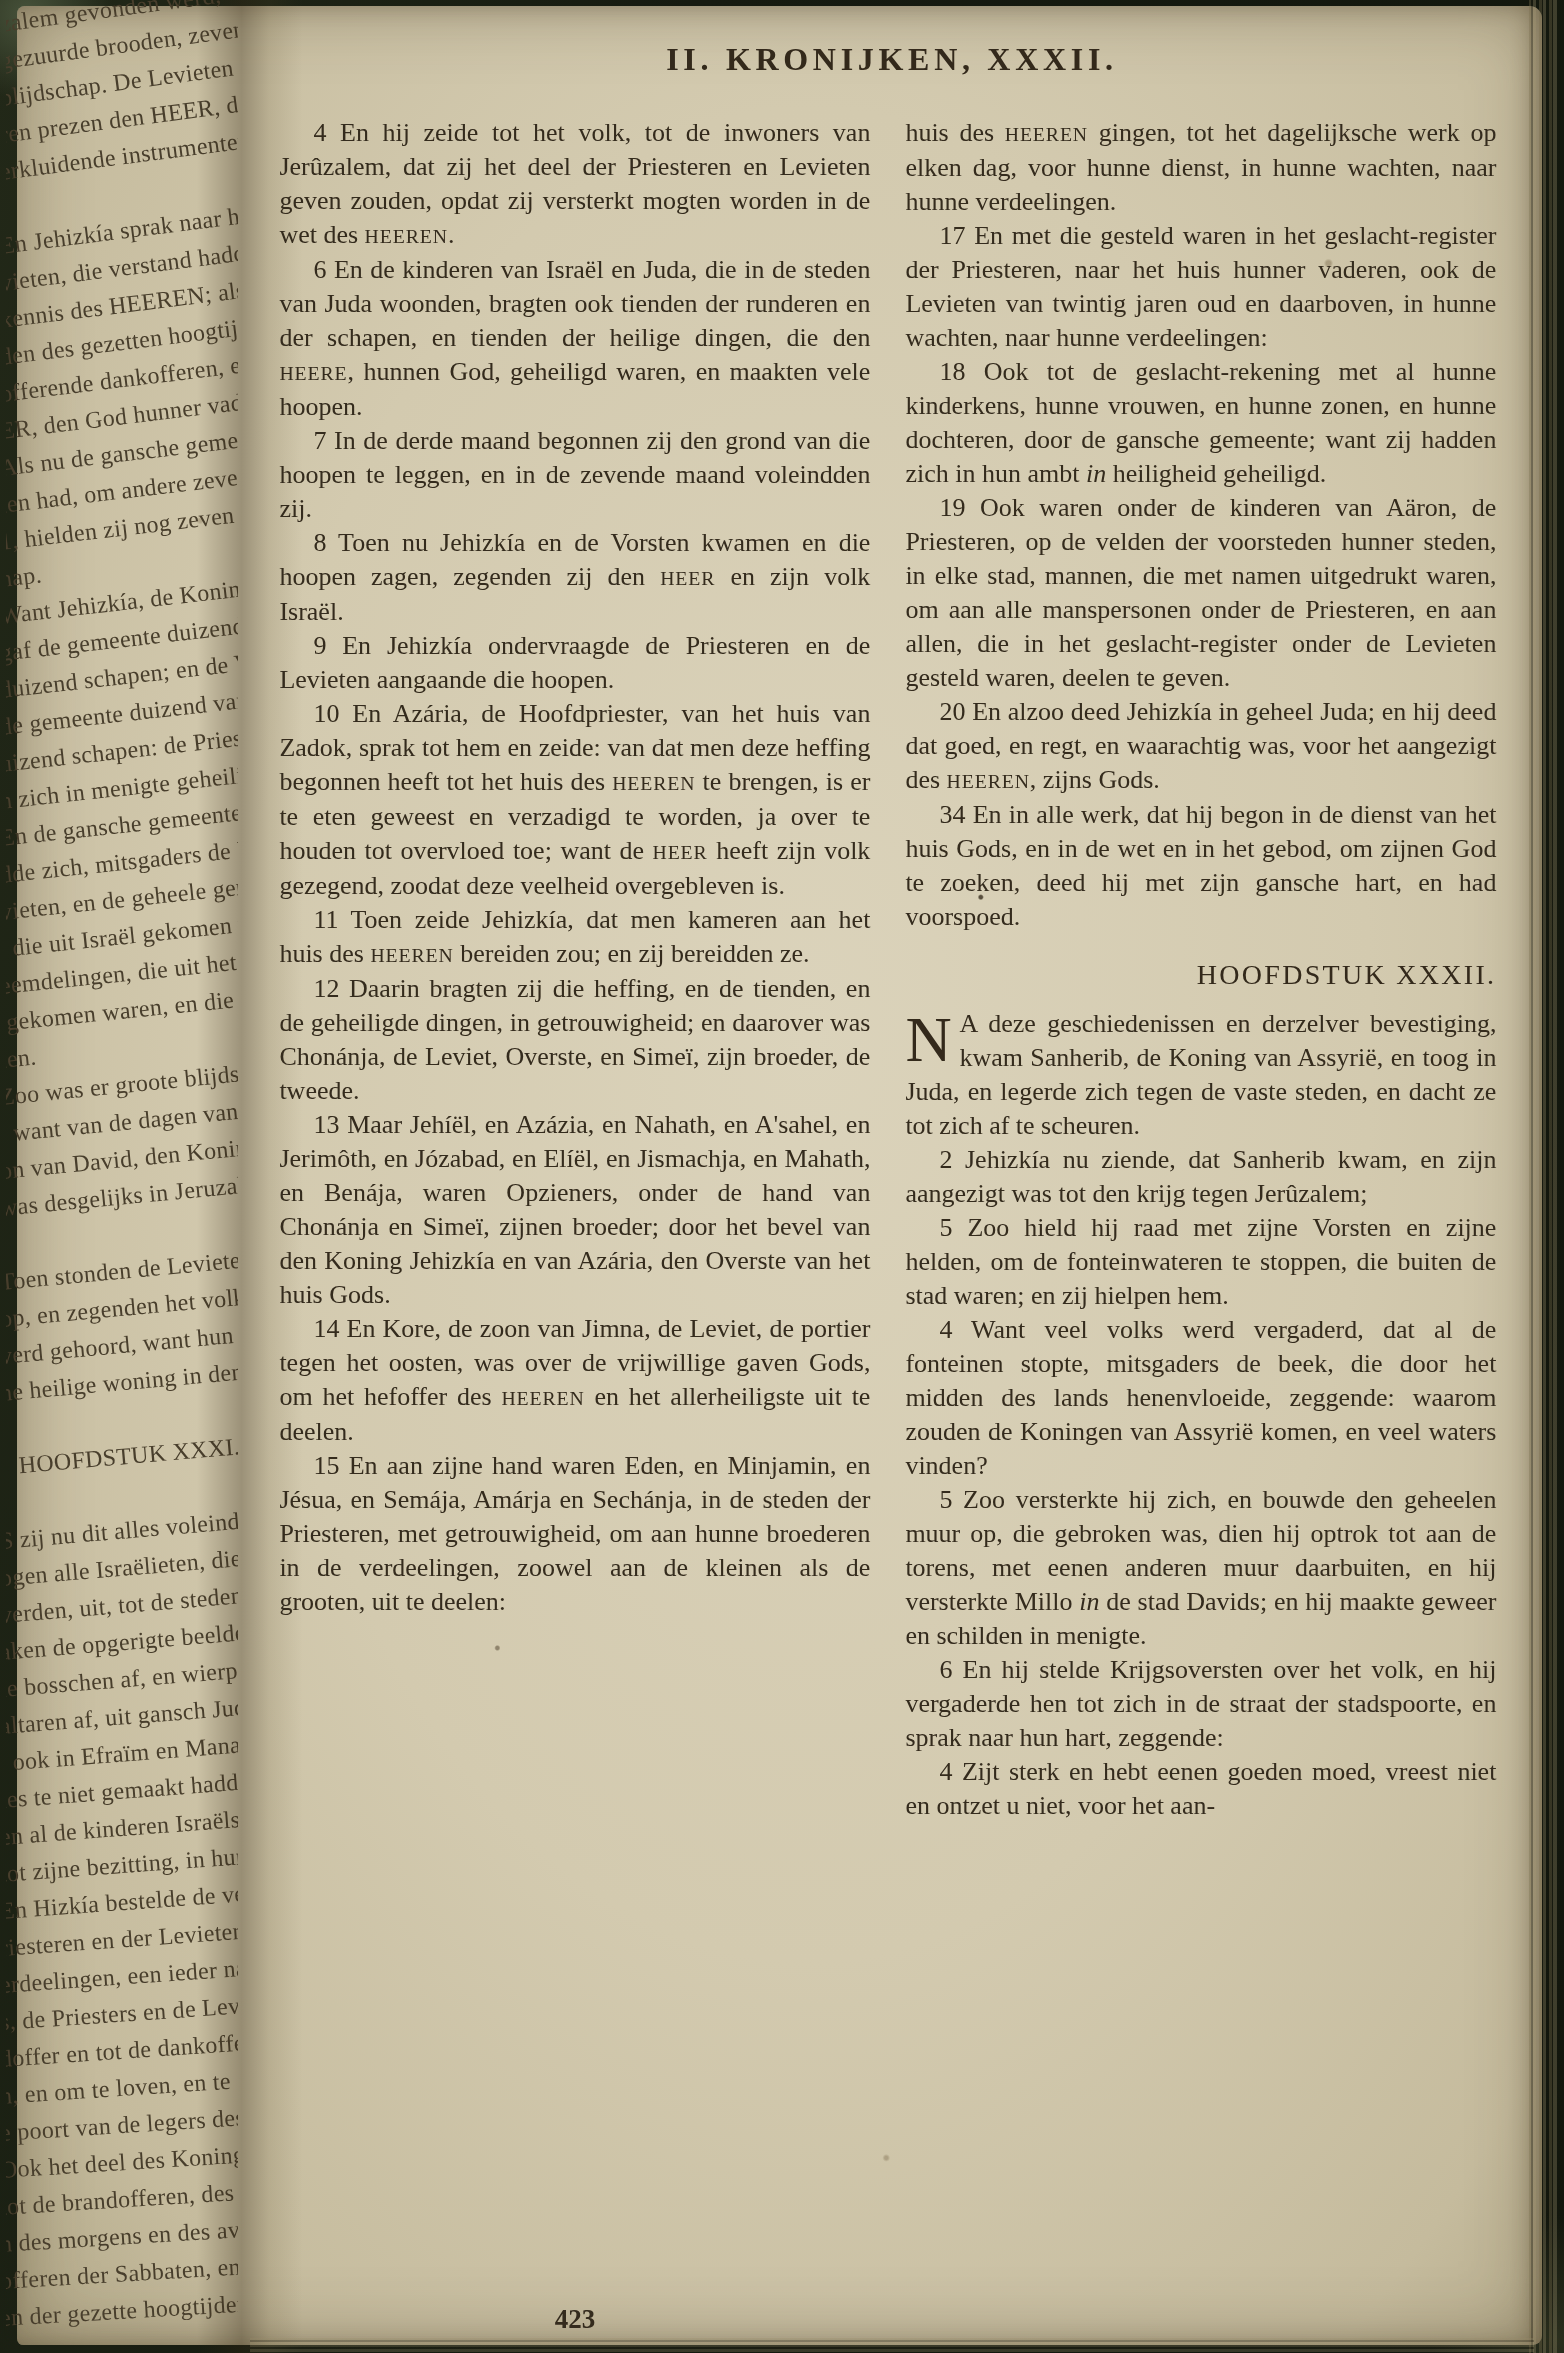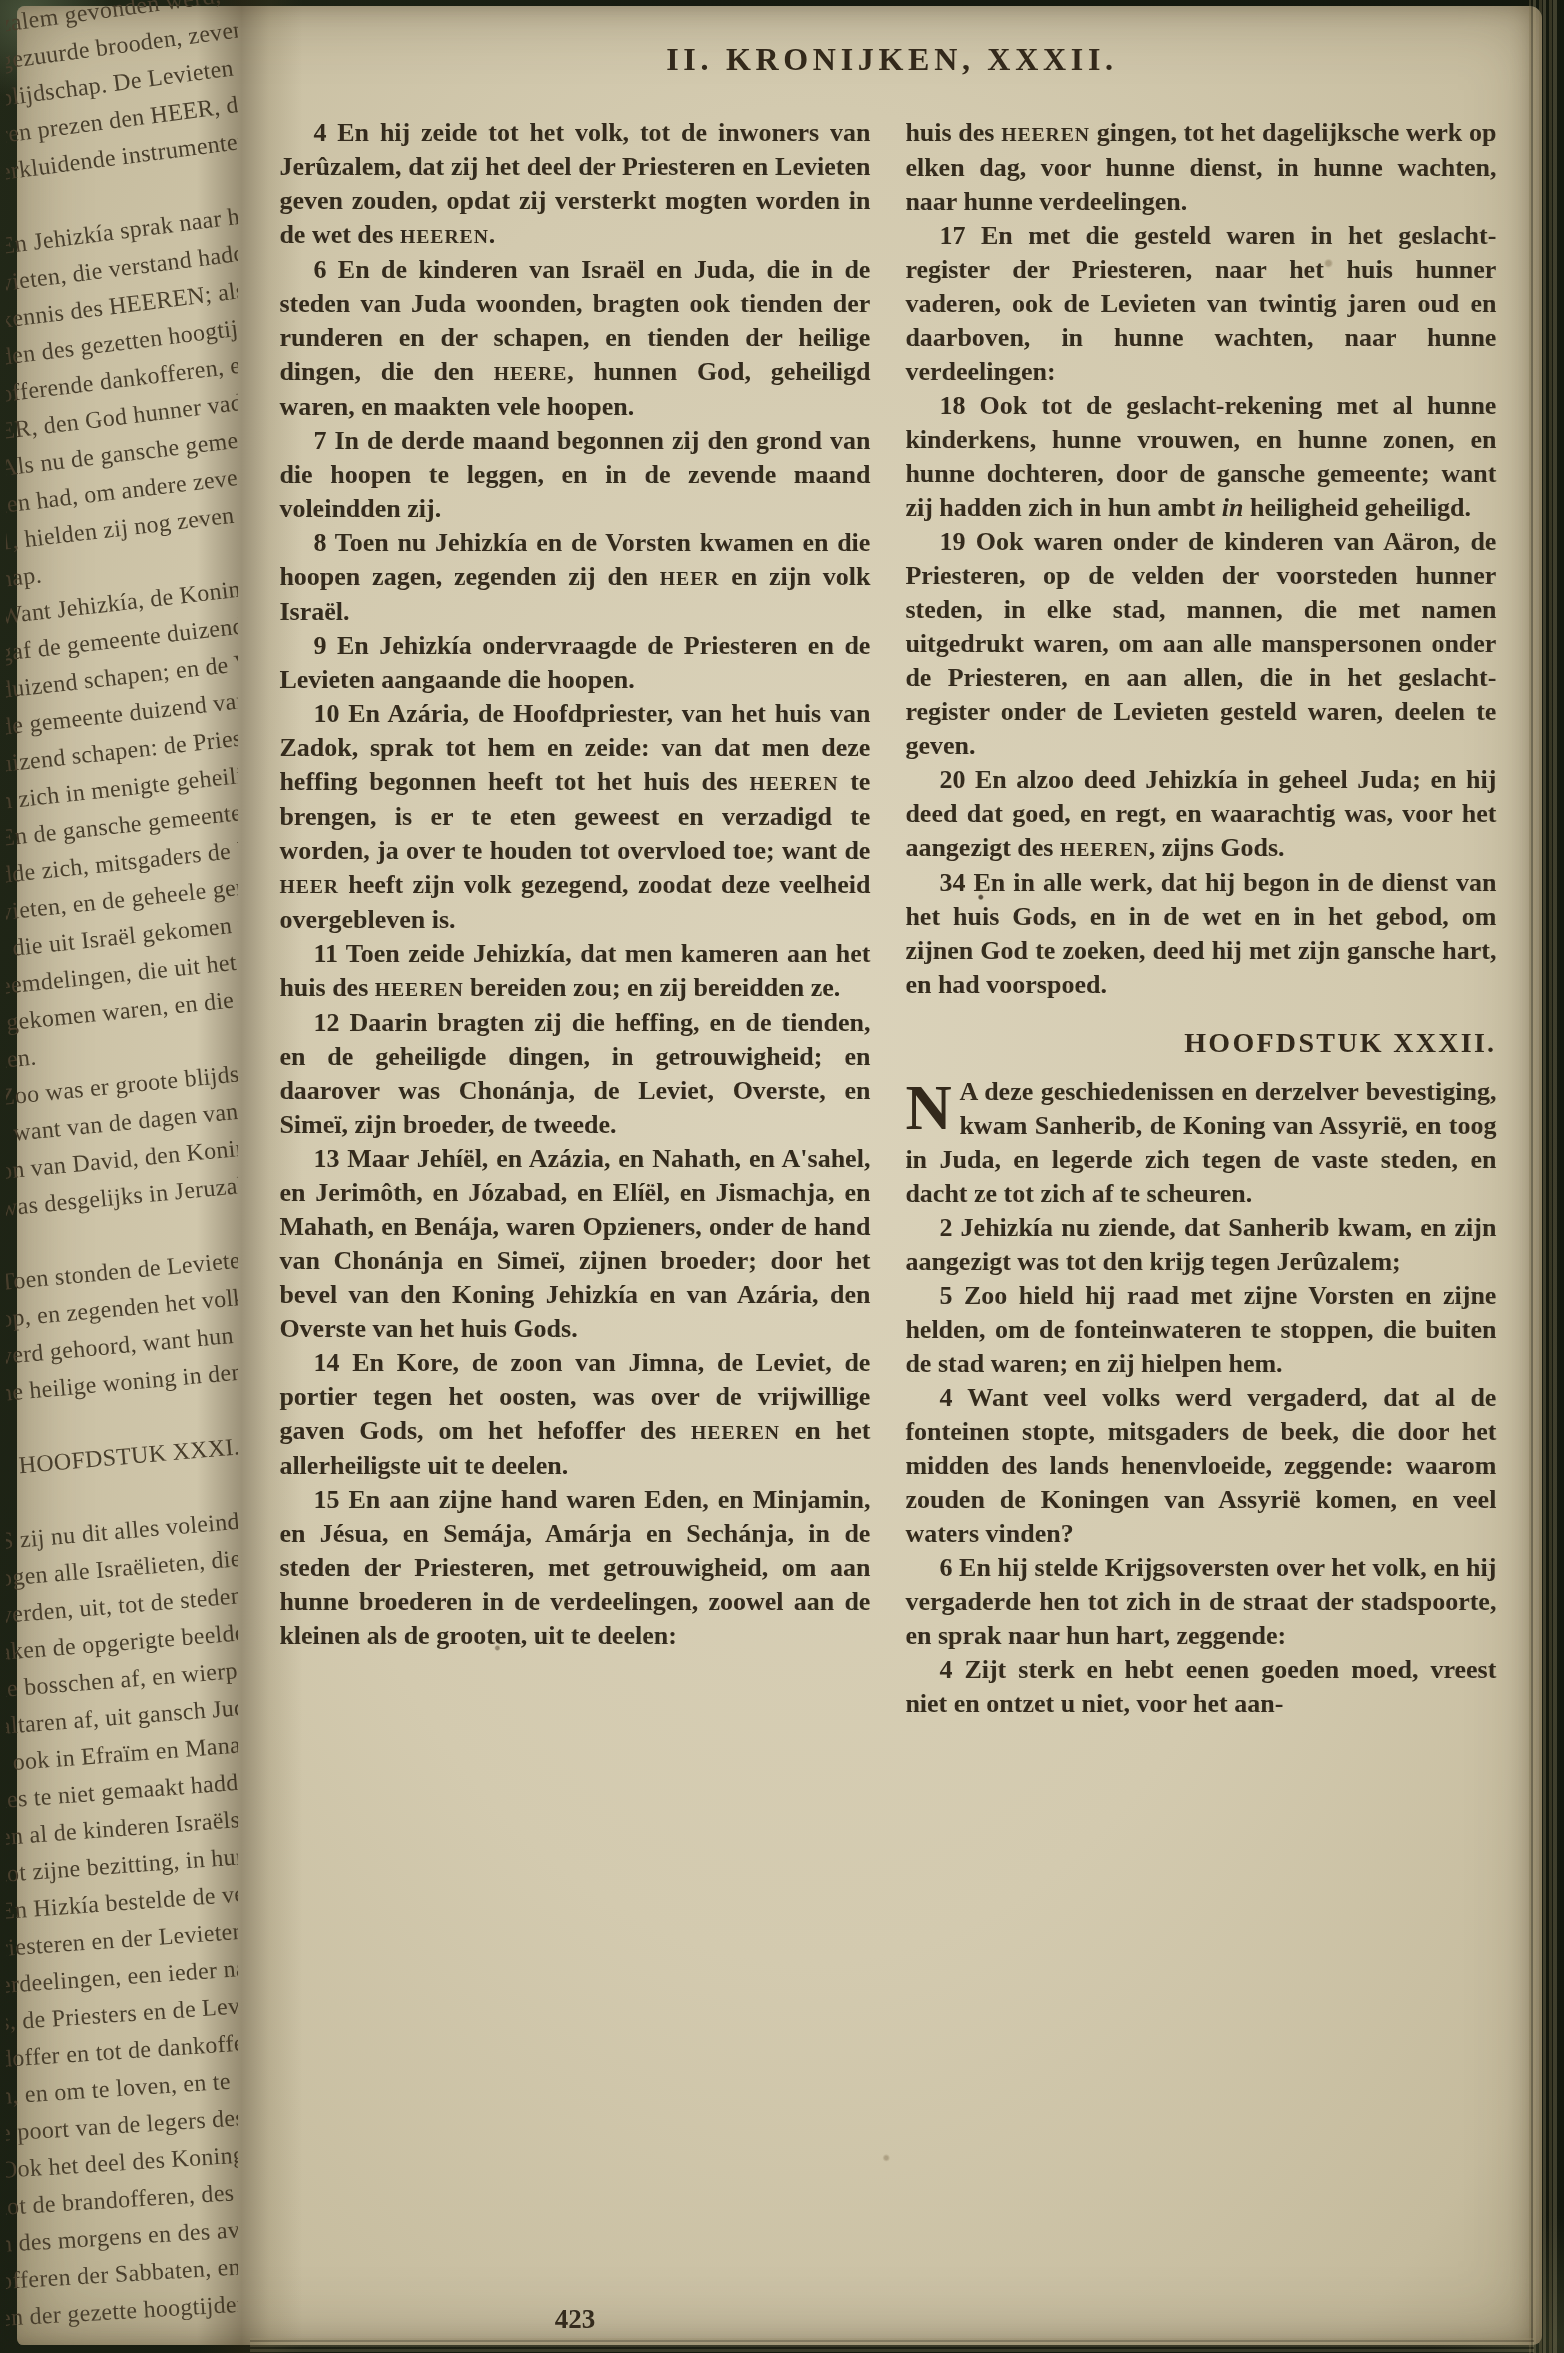--- a/index.html
+++ b/index.html
@@ -47,21 +47,21 @@
     background:linear-gradient(90deg,
       rgba(56,44,22,0) 0%, rgba(52,40,20,.34) 42%,
       rgba(92,78,46,.16) 68%, rgba(56,44,22,0) 100%);
   }
   
   .main { position:absolute; left:270px; top:0; width:1244px; height:2354px; }
   .running-head {
     position:absolute; top:41px; left:0; width:100%; text-align:center;
     font-size:32px; font-weight:bold; letter-spacing:4.7px; color:#33291b;
   }
-  .columns { position:absolute; top:116px; left:9.4px; display:flex; gap:35px;font-weight:bold; }
+  .columns { position:absolute; top:116px; left:9.4px; display:flex; gap:35px; }
   .col { width:591px; font-size:26px; line-height:34px; text-align:justify; color:#342b1d; }
   .verse { text-indent:34px; }
   .verse.noindent { text-indent:0; }
   .chapter-heading {
     text-align:right; font-size:28px; letter-spacing:2.3px;
     margin:23.5px 0 15.6px; color:#33291b;
   }
   .sc { font-size:.76em; letter-spacing:0.9px; }
   .dropcap {
     float:left; font-size:64px; line-height:61px; padding:1.6px 7.8px 0 0; color:#33291b;
@@ -168,20 +168,21 @@
           <p class="verse">17 En met die gesteld waren in het geslacht-register der Priesteren, naar het huis hunner vaderen, ook de Levieten van twintig jaren oud en daarboven, in hunne wachten, naar hunne verdeelingen:</p>
           <p class="verse">18 Ook tot de geslacht-rekening met al hunne kinderkens, hunne vrouwen, en hunne zonen, en hunne dochteren, door de gansche gemeente; want zij hadden zich in hun ambt <i>in</i> heiligheid geheiligd.</p>
           <p class="verse">19 Ook waren onder de kinderen van Aäron, de Priesteren, op de velden der voorsteden hunner steden, in elke stad, mannen, die met namen uitgedrukt waren, om aan alle manspersonen onder de Priesteren, en aan allen, die in het geslacht-register onder de Levieten gesteld waren, deelen te geven.</p>
           <p class="verse">20 En alzoo deed Jehizkía in geheel Juda; en hij deed dat goed, en regt, en waarachtig was, voor het aangezigt des <span class="sc">HEEREN</span>, zijns Gods.</p>
           <p class="verse">34 En in alle werk, dat hij begon in de dienst van het huis Gods, en in de wet en in het gebod, om zijnen God te zoeken, deed hij met zijn gansche hart, en had voorspoed.</p>
           <div class="chapter-heading">HOOFDSTUK XXXII.</div>
           <p class="verse noindent"><span class="dropcap">N</span>A deze geschiedenissen en derzelver bevestiging, kwam Sanherib, de Koning van Assyrië, en toog in Juda, en legerde zich tegen de vaste steden, en dacht ze tot zich af te scheuren.</p>
           <p class="verse">2 Jehizkía nu ziende, dat Sanherib kwam, en zijn aangezigt was tot den krijg tegen Jerûzalem;</p>
           <p class="verse">5 Zoo hield hij raad met zijne Vorsten en zijne helden, om de fonteinwateren te stoppen, die buiten de stad waren; en zij hielpen hem.</p>
           <p class="verse">4 Want veel volks werd vergaderd, dat al de fonteinen stopte, mitsgaders de beek, die door het midden des lands henenvloeide, zeggende: waarom zouden de Koningen van Assyrië komen, en veel waters vinden?</p>
+          <p class="verse">5 Zoo versterkte hij zich, en bouwde den geheelen muur op, die gebroken was, dien hij optrok tot aan de torens, met eenen anderen muur daarbuiten, en hij versterkte Millo <i>in</i> de stad Davids; en hij maakte geweer en schilden in menigte.</p>
           <p class="verse">6 En hij stelde Krijgsoversten over het volk, en hij vergaderde hen tot zich in de straat der stadspoorte, en sprak naar hun hart, zeggende:</p>
           <p class="verse">4 Zijt sterk en hebt eenen goeden moed, vreest niet en ontzet u niet, voor het aan-</p>
         </div>
     </div>
     <div class="page-number">423</div>
   </div>
 
   <div class="edge-right"></div>
   <div class="edge-bottom"></div>
 </div>

